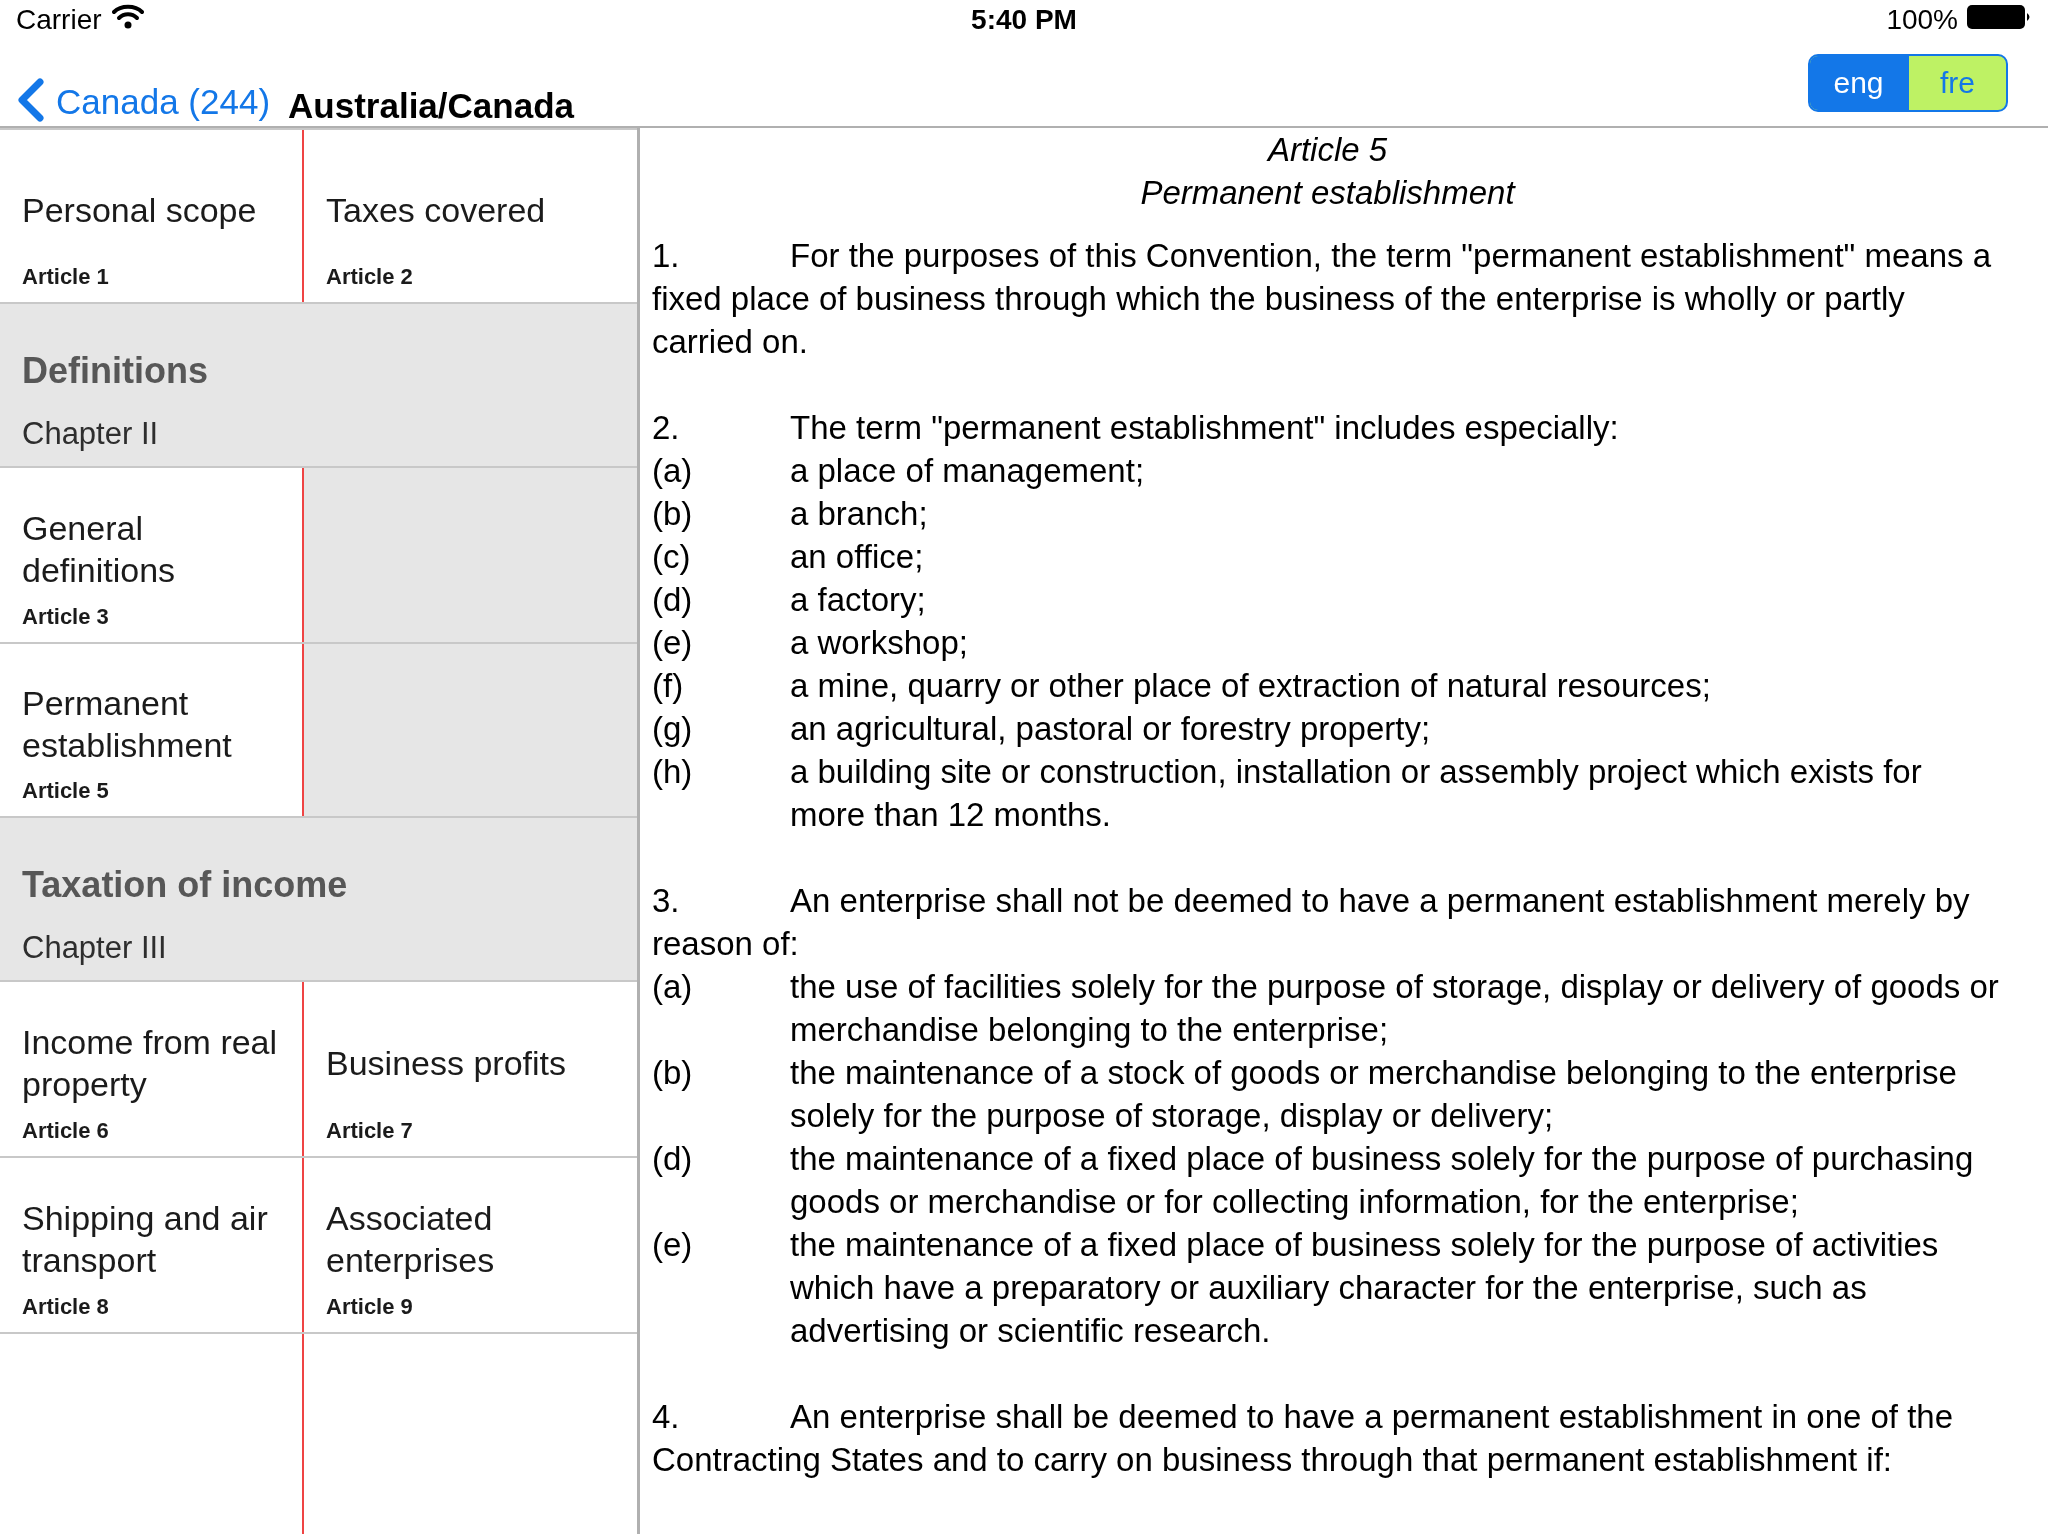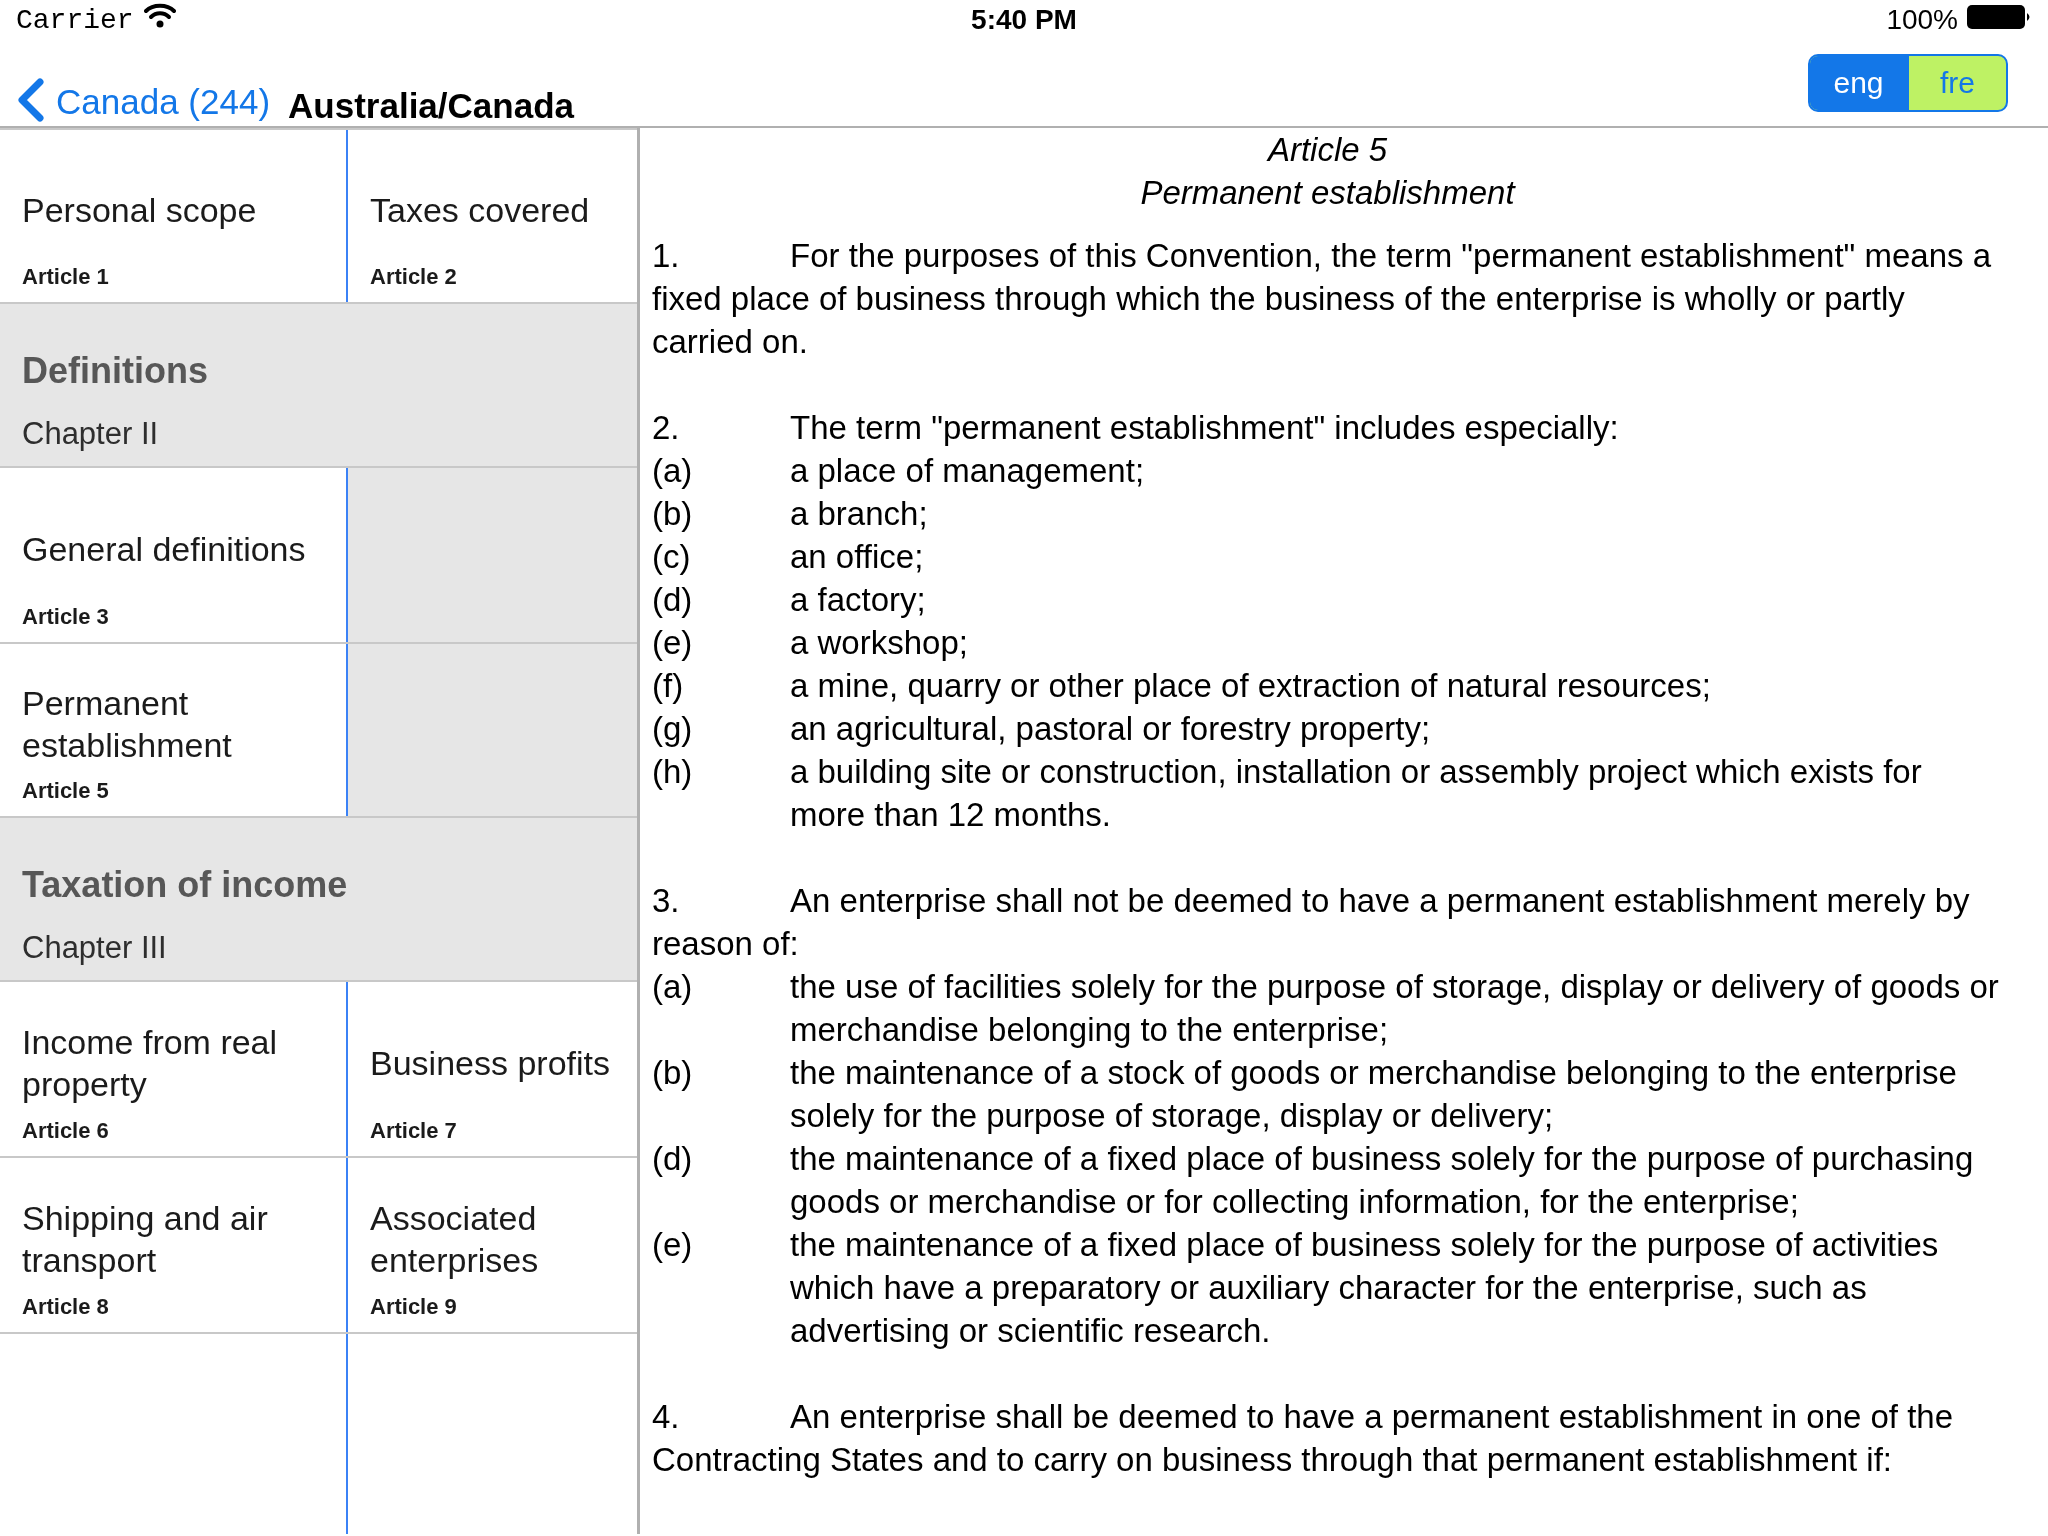--- a/index.html
+++ b/index.html
@@ -2,21 +2,21 @@
 <html><head>
 <meta charset="utf-8">
 <style>
   * { margin:0; padding:0; box-sizing:border-box; }
   html,body { width:2048px; height:1536px; overflow:hidden; background:#fff;
     font-family:"Liberation Sans","DejaVu Sans",sans-serif; }
 
   
   .status-bar { height:40px; display:flex; align-items:center; padding:0 16px;
     font-size:28px; color:#000; position:relative; background:#fff; }
-  .status-left { display:flex; align-items:center; gap:10px;font-family:Liberation Mono, monospace; }
+  .status-left { display:flex; align-items:center; gap:10px; }
   .status-time { position:absolute; left:0; right:0; text-align:center; font-weight:bold; }
   .status-right { margin-left:auto; display:flex; align-items:center; gap:8px; }
 
   
   .nav-bar { height:88px; background:#fff; border-bottom:2px solid #b0b0b0;
     display:flex; align-items:flex-end; padding:0 40px 0 16px; position:relative; }
   .back-button { display:flex; align-items:center; gap:12px; cursor:pointer; }
   .back-label { font-size:35px; }
   .nav-title { font-size:35px; font-weight:bold; color:#000; margin-left:18px; }
   .segmented { position:absolute; right:40px; top:14px; height:58px; width:200px;
@@ -34,21 +34,21 @@
     display:flex; flex-direction:column; overflow:hidden; }
   .sb-header { height:162px; flex:none; display:flex; flex-direction:column;
     justify-content:flex-end; padding:0 20px 14px 22px; background:#e6e6e6; }
   .sb-header-title { font-size:36px; font-weight:bold; color:#575757; margin-bottom:24px; }
   .sb-header-sub { font-size:31px; color:#2e2e2e; }
   .sb-row { height:176px; flex:none; display:flex; border-top:2px solid #c8c8c8; }
   .sb-row.group-end { border-bottom:2px solid #c8c8c8; }
   .sb-row.fill { flex:1; height:auto; }
   .sb-cell { background:#fff; display:flex; flex-direction:column;
     padding:0 16px 10px 22px; overflow:hidden; cursor:pointer; }
-  .sb-cell.c0 { width:348px; border-right:2px solid #3b82f6; flex:none; }
+  .sb-cell.c0 { width:304px; border-right:2px solid #ef4444; flex:none; }
   .sb-cell.c1 { flex:1; }
   .sb-cell.empty { background:transparent; cursor:default; }
   .sb-cell-title { flex:1; display:flex; align-items:center; padding-top:28px;
     font-size:34px; line-height:42px; color:#1b1b1b; }
   .sb-cell-article { font-size:22px; line-height:30px; color:#1b1b1b;font-weight:bold; }
 
   
   .content { flex:1; background:#fff; padding:0 45px 0 12px; overflow:hidden;
     font-size:33px; line-height:43px; color:#000; font-weight:300; }
   .article-title { text-align:center; font-style:italic; margin-bottom:20px; }

